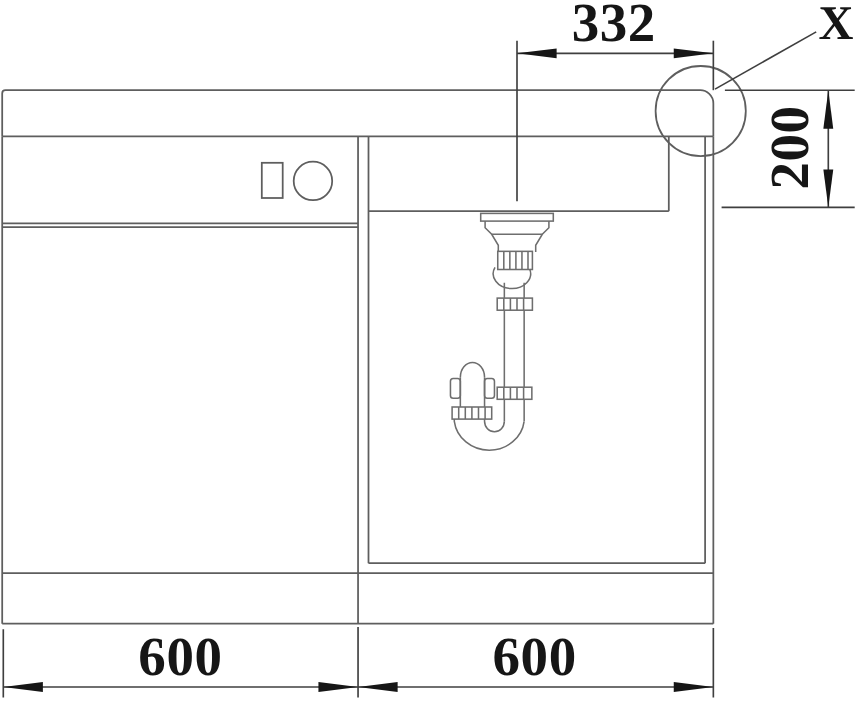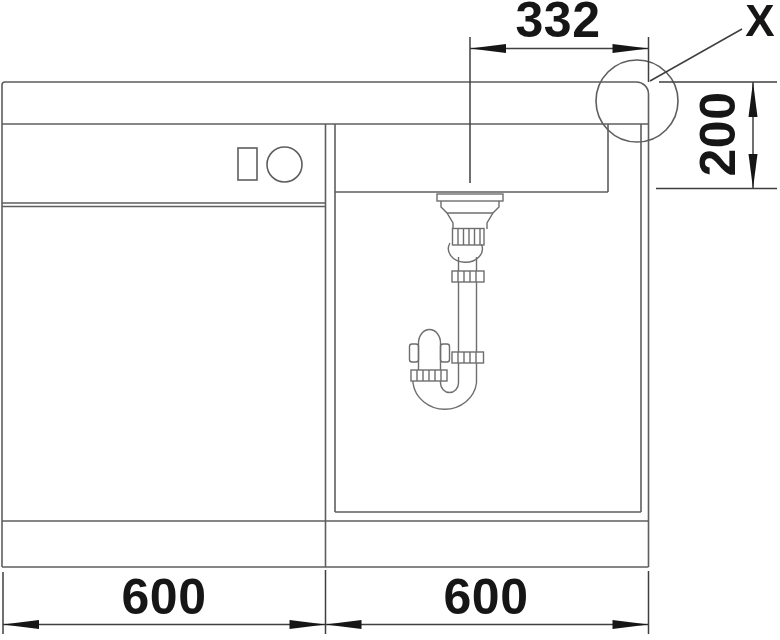--- a/index.html
+++ b/index.html
@@ -1,20 +1,20 @@
 <!DOCTYPE html>
 <html><head>
 <meta charset="utf-8">
 <style>
   html,body{margin:0;padding:0;background:#ffffff;}
   .stage{
     position:relative;
     width:780px;height:635px;
     background:#ffffff;
-    font-family:Liberation Sans, sans-serif;
+    font-family:Liberation Serif, serif;
     overflow:hidden;
   }
   .stage svg{position:absolute;left:0;top:0;}
   .dim-label{
     position:absolute;
     font-weight:bold;
     font-size:50px;
     letter-spacing:0.5px;
     color:#161616;
     transform:translate(-50%,-50%);

